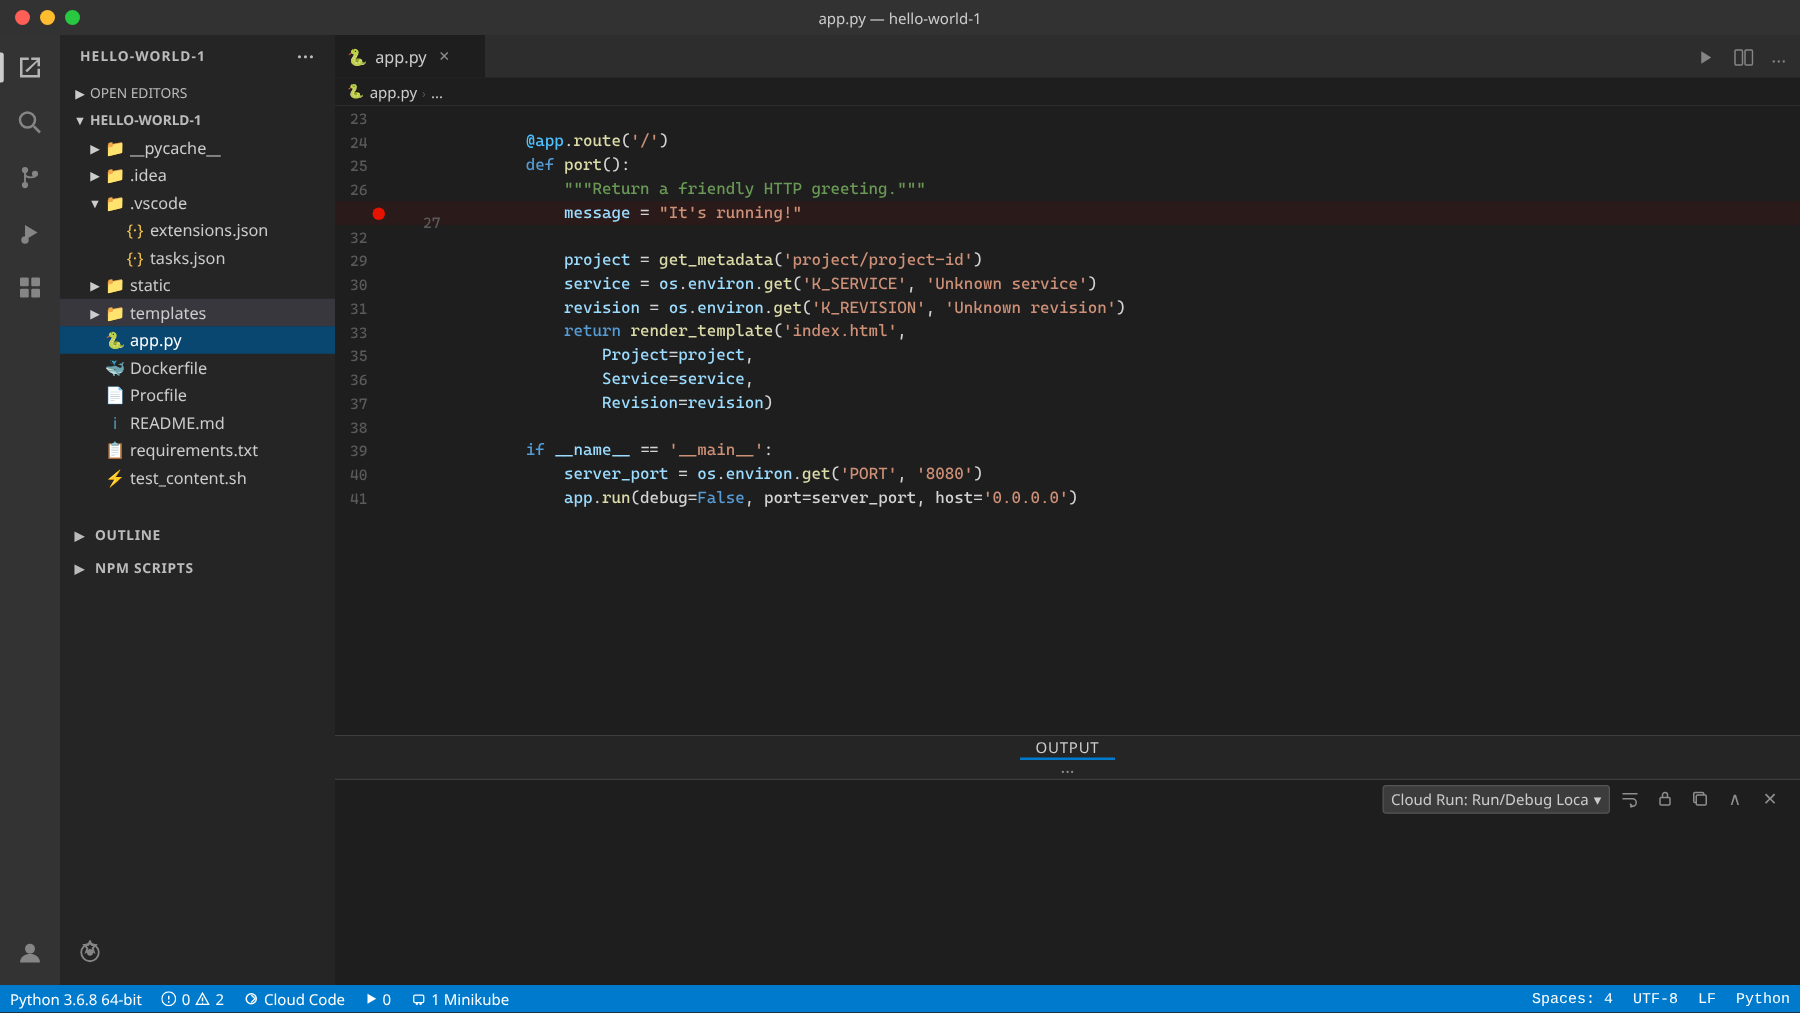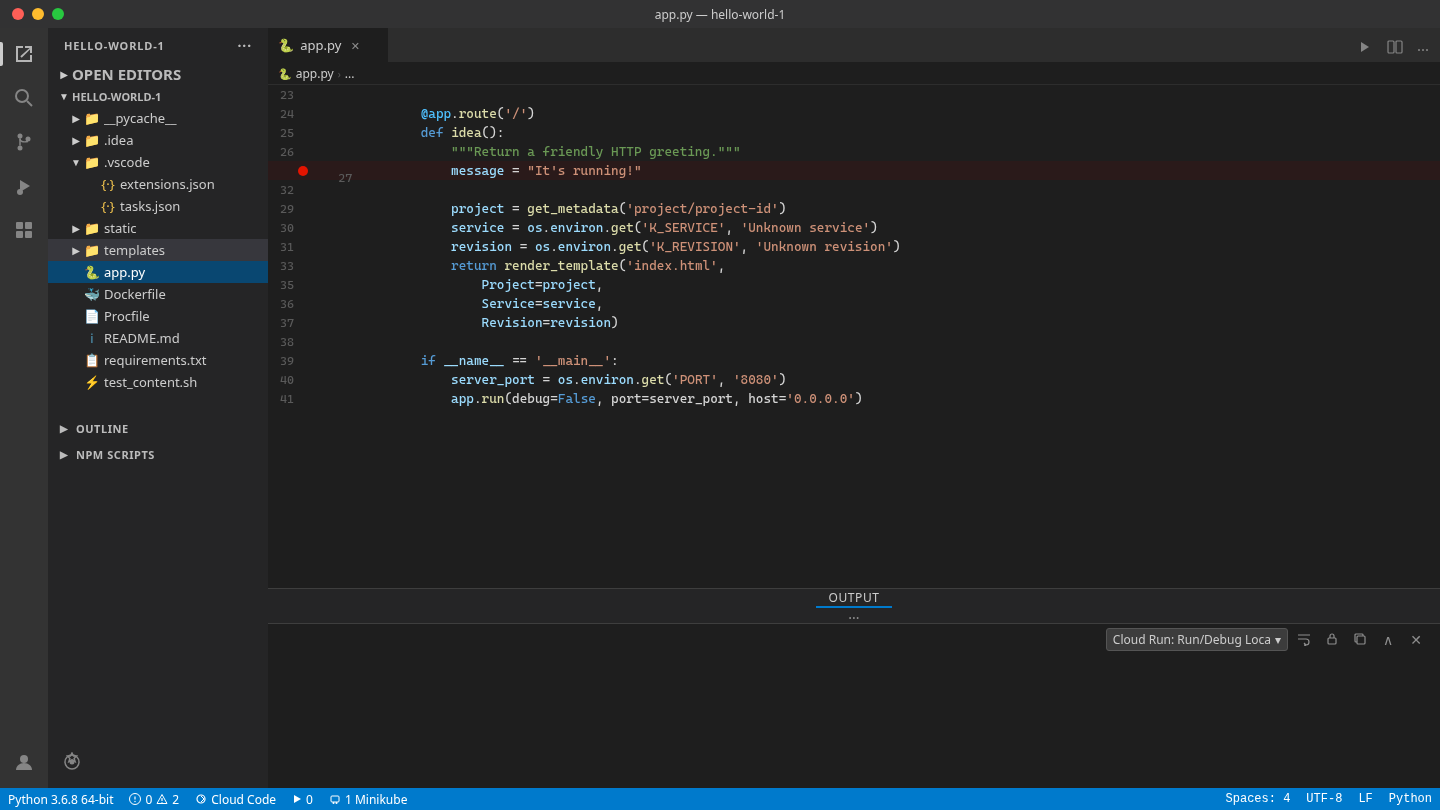--- a/index.html
+++ b/index.html
@@ -486,21 +486,21 @@
   <div class="sidebar">
     <div class="sidebar-header">
       <span>HELLO-WORLD-1</span>
       <div class="sidebar-header-icons">
         <span style="cursor:pointer">···</span>
       </div>
     </div>
 
     <div class="tree-item tree-indent-1">
       <span class="tree-arrow">▶</span>
-      <span class="tree-label" style="font-size:15px;font-weight:700;text-transform:uppercase;color:#bbbbbb;">OPEN EDITORS</span>
+      <span class="tree-label" style="font-size:11px;font-weight:400;text-transform:uppercase;color:#bbbbbb;">OPEN EDITORS</span>
     </div>
 
     <div class="tree-item tree-indent-1">
       <span class="tree-arrow">▼</span>
       <span class="tree-label" style="font-size:11px;font-weight:700;text-transform:uppercase;color:#bbbbbb;">HELLO-WORLD-1</span>
     </div>
 
     <div class="tree-item tree-indent-2">
       <span class="tree-arrow">▶</span>
       <span class="tree-icon folder-icon">📁</span>
@@ -633,21 +633,21 @@
       <div class="code-line">
         <span class="line-number">24</span>
         <span class="line-content">
           <span class="plain">    </span><span class="dec">@app</span><span class="punc">.</span><span class="fn">route</span><span class="punc">(</span><span class="str">'/'</span><span class="punc">)</span>
         </span>
       </div>
 
       <div class="code-line">
         <span class="line-number">25</span>
         <span class="line-content">
-          <span class="plain">    </span><span class="kw">def</span><span class="plain"> </span><span class="fn">idea</span><span class="punc">():</span>
+          <span class="plain">    </span><span class="kw">def</span><span class="plain"> </span><span class="fn">port</span><span class="punc">():</span>
         </span>
       </div>
 
       <div class="code-line">
         <span class="line-number">26</span>
         <span class="line-content">
           <span class="plain">        </span><span class="cm">"""Return a friendly HTTP greeting."""</span>
         </span>
       </div>
 

